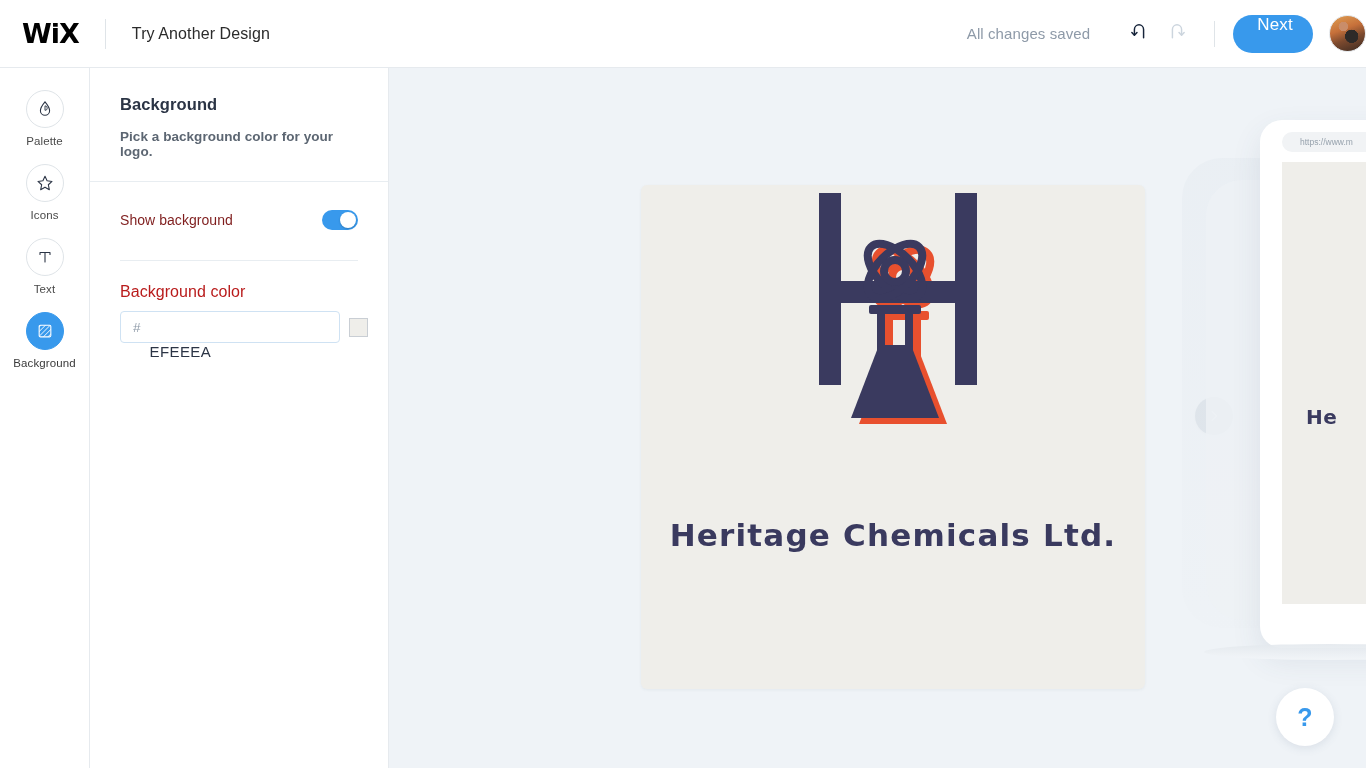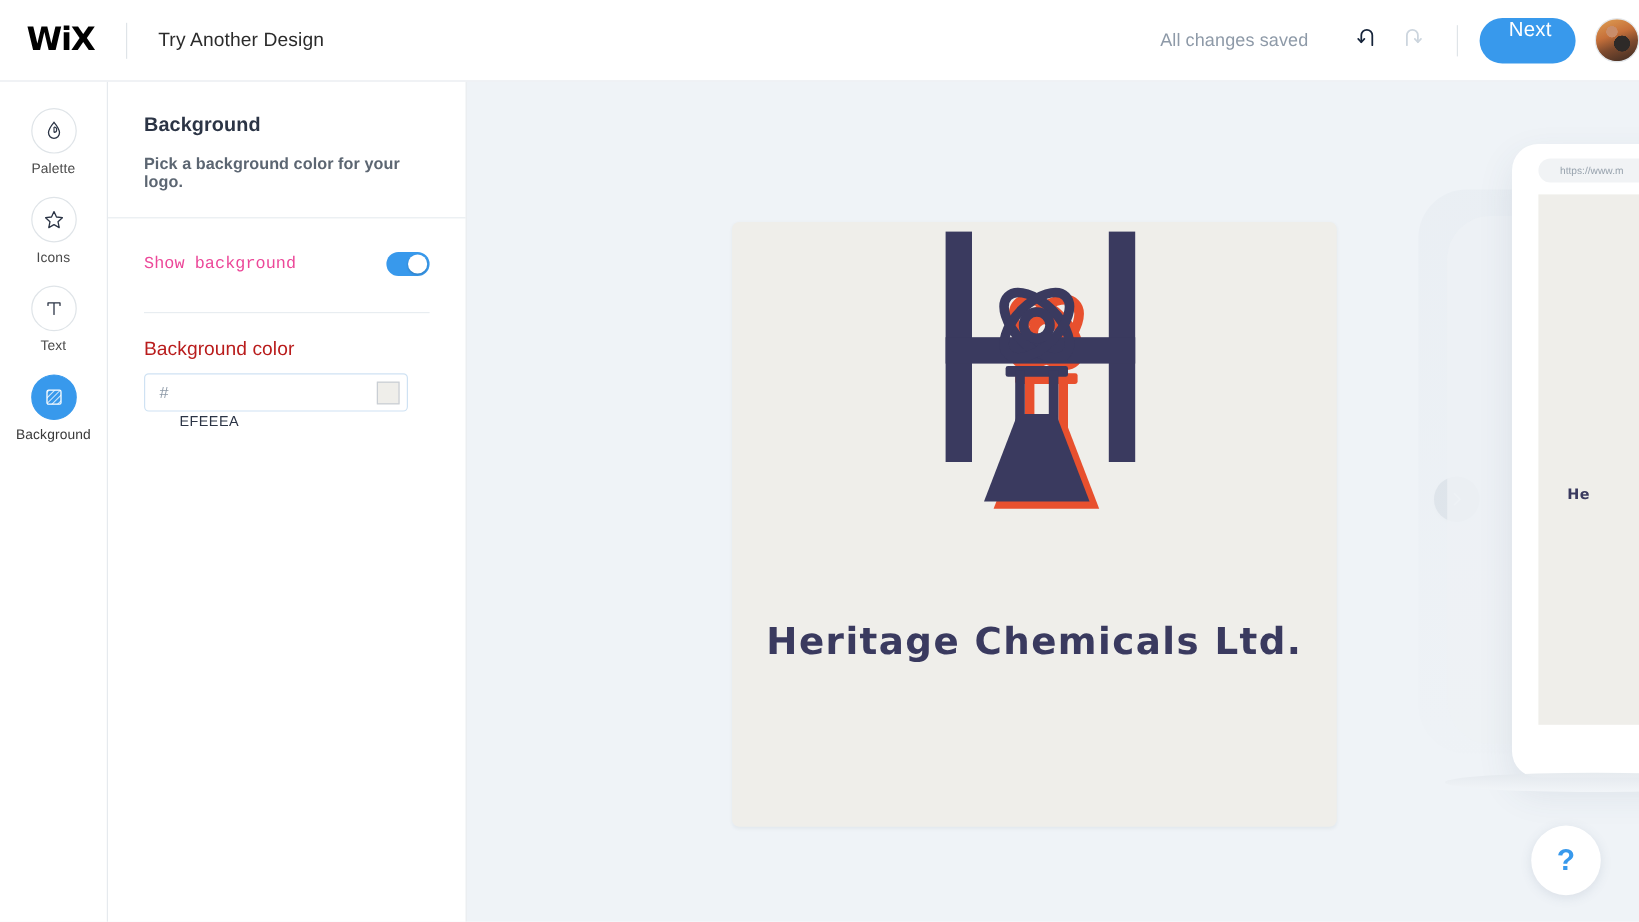--- a/index.html
+++ b/index.html
@@ -70,52 +70,52 @@
   
   .panel{
     position:absolute; top:68px; left:90px; width:299px; height:700px;
     background:#fff; border-right:1px solid #e6eaee; z-index:20;
   }
   .panel-head{ padding:27px 30px 22px 30px; border-bottom:1px solid #e8edf1; }
   .panel-title{ font-size:16.5px; font-weight:bold; color:#2b3445; letter-spacing:.1px; }
   .panel-sub{ font-size:13.5px; color:#5c6672; margin-top:15px; letter-spacing:.05px;font-weight:bold; }
   .panel-body{ padding:28px 30px 0 30px; }
   .row{ display:flex; align-items:center; justify-content:space-between; }
-  .row-label{ font-size:14px; color:#ec4899; letter-spacing:.05px;font-family:Liberation Mono, monospace; }
+  .row-label{ font-size:14px; color:#7f1d1d; letter-spacing:.05px; }
   .toggle{
     width:36px; height:20px; border-radius:10px; background:#3899ec;
     position:relative; cursor:pointer; flex:none;
   }
   .toggle .knob{
     position:absolute; top:2px; right:2px; width:16px; height:16px;
     border-radius:50%; background:#fff; box-shadow:0 1px 2px rgba(0,0,0,.2);
   }
   .hr{ height:1px; background:#e8edf1; margin:30px 0 22px 0; }
   .field-label{ font-size:16px; color:#b91c1c; margin-bottom:10px; letter-spacing:.05px; }
   .color-input{
     width:220px; height:32px; border:1px solid #cfe2f3; border-radius:4px;
     display:flex; align-items:center; padding:0 6px 0 12px; background:#fff;
     cursor:text;
   }
   .hash{ color:#8e9aa8; font-size:13.5px; margin-right:9px; }
-  .hexval{ font-size:12px; color:#2b3445; letter-spacing:.4px; flex:1; border:none; outline:none; background:none; font-family:"Liberation Sans",sans-serif;margin-top:48px; }
+  .hexval{ font-size:15px; color:#2b3445; letter-spacing:.4px; flex:1; border:none; outline:none; background:none; font-family:"Liberation Sans",sans-serif;margin-top:48px; }
   .swatch{
     width:19px; height:19px; border:1px solid #c9ced4; background:#efeeea;
     cursor:pointer; flex:none;
   }
 
   
   .stage{
     position:absolute; top:68px; left:389px; width:977px; height:700px;
     background:#eff3f7; overflow:hidden; z-index:10;
   }
 
   
   .logo-canvas{
-    position:absolute; left:221px; top:117px; width:504px; height:504px;
+    position:absolute; left:252px; top:117px; width:504px; height:504px;
     background:#efeeea; border-radius:6px;
     box-shadow:0 1px 3px rgba(40,60,90,.06);
   }
   .logo-art{ position:absolute; left:0; top:0; width:100%; height:100%; }
   .logo-word{
     position:absolute; left:0; right:0; top:332px; text-align:center;
     font-family:"DejaVu Sans", sans-serif; font-size:31px; font-weight:bold;
     color:#3a3a5f; letter-spacing:1.2px; white-space:nowrap;
   }
 
@@ -141,21 +141,21 @@
     background:#efeeea; overflow:hidden;
   }
   .urlbar{
     position:absolute; left:22px; top:12px; width:238px; height:20px;
     background:#f1f3f5; border-radius:10px;
     display:flex; align-items:center; padding-left:18px;
     font-size:8.5px; color:#97a2ad; overflow:hidden; white-space:nowrap;
   }
   .device-logo-text{
     position:absolute; left:24px; top:243px; font-family:"DejaVu Sans",sans-serif;
-    font-size:12px; font-weight:bold; color:#3a3a5f; letter-spacing:.4px;
+    font-size:20px; font-weight:bold; color:#3a3a5f; letter-spacing:.4px;
     white-space:nowrap;
   }
   .device-base{
     position:absolute; left:40px; top:556px; width:250px; height:16px;
     border-radius:50%; background:linear-gradient(180deg,#e3e8ed,#f3f6f9);
     opacity:.9;
   }
 
   .carousel-next{
     position:absolute; left:806px; top:329px; width:38px; height:38px;

